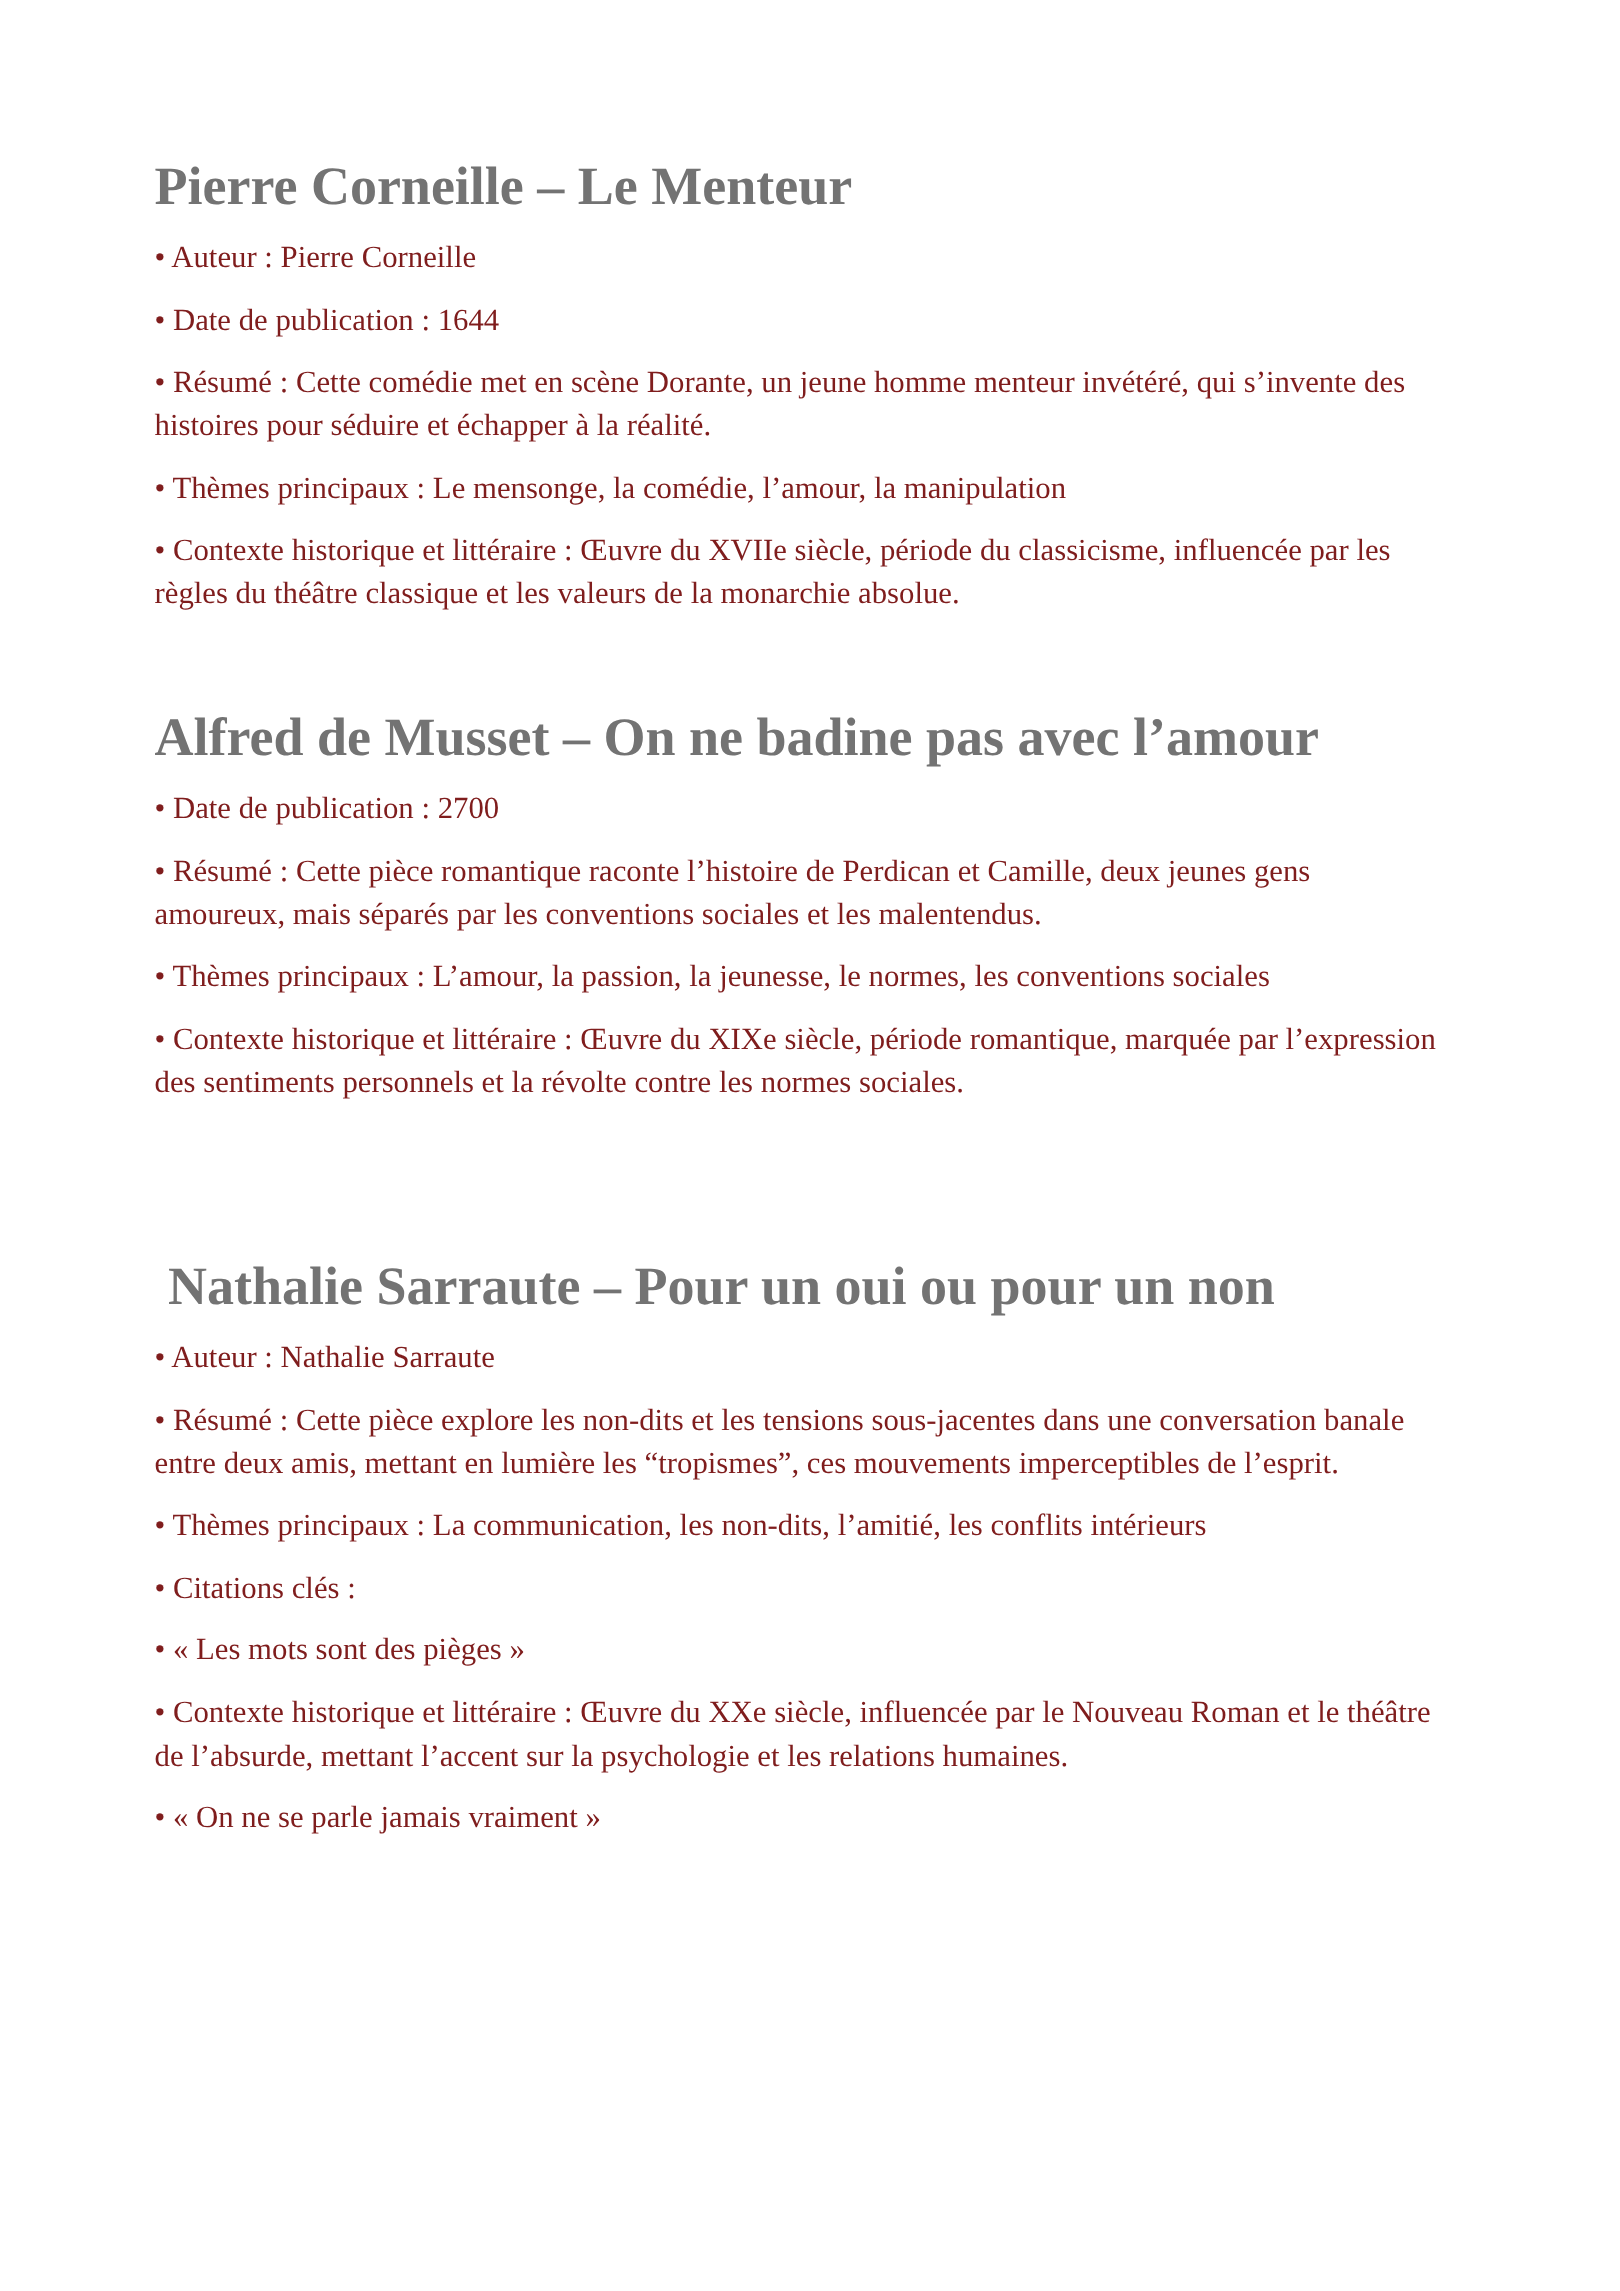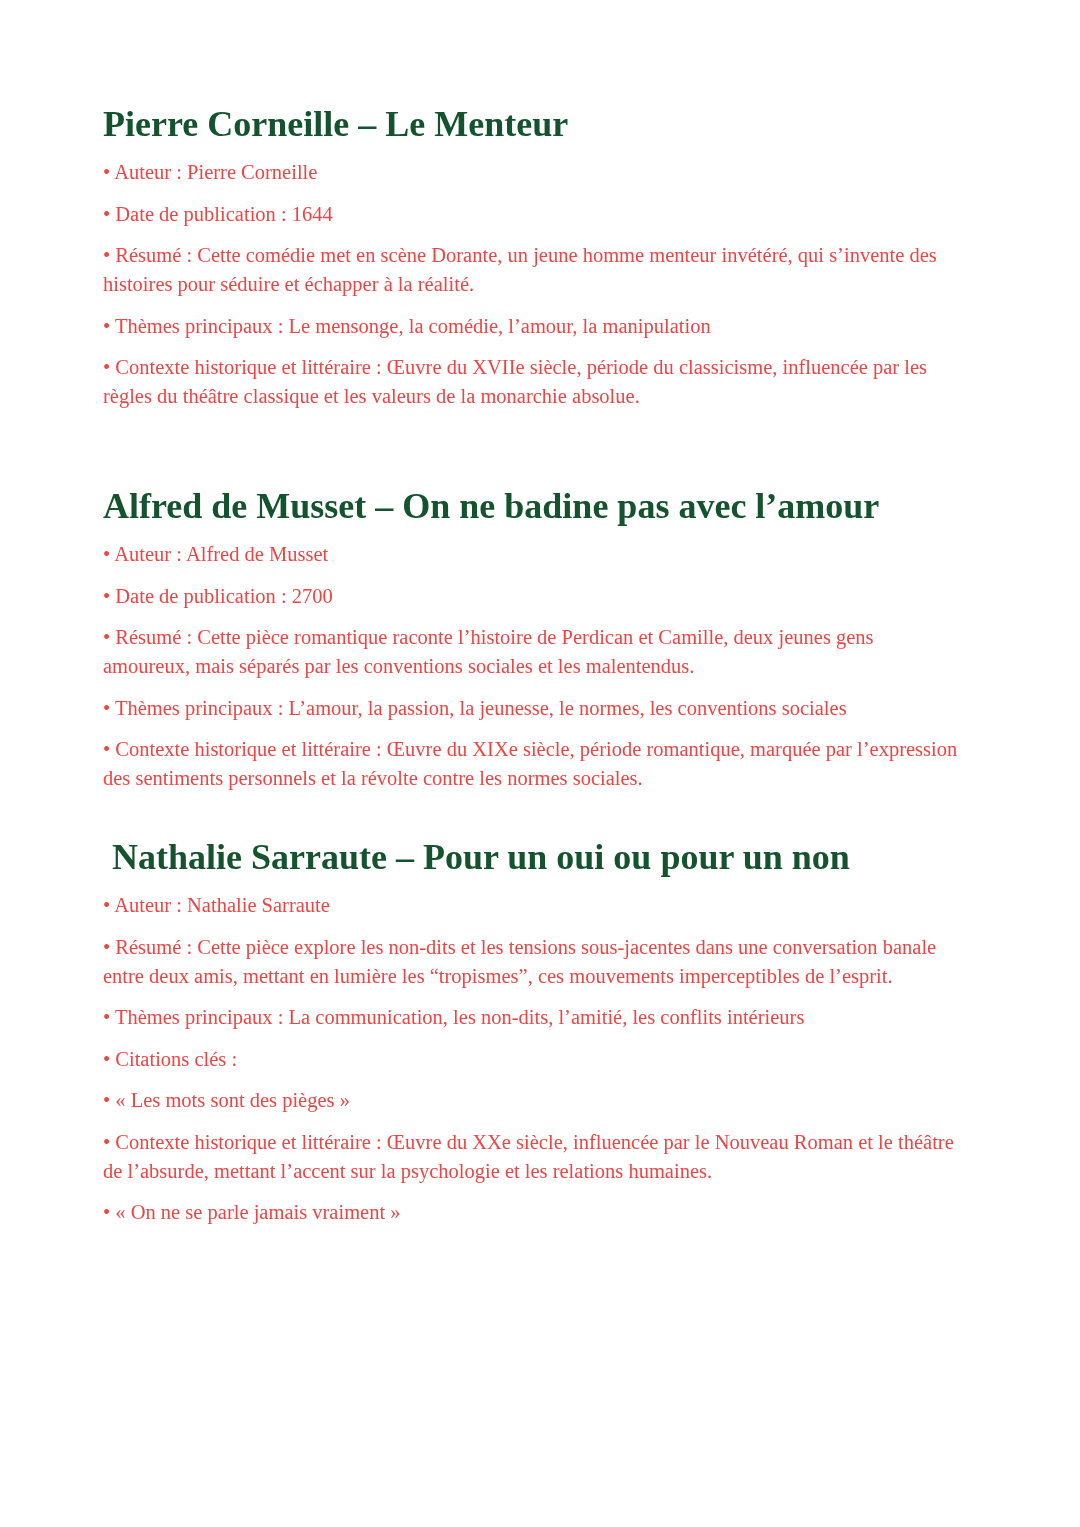--- a/index.html
+++ b/index.html
@@ -25,57 +25,56 @@
       position: absolute;
       left: 0;
       width: 860px;
     }
     .heading {
       margin: 0;
       font-family: "Liberation Serif", serif;
       font-weight: bold;
       font-size: 36px;
       line-height: 44px;
-      color: #14532d;
+      color: #737373;
       white-space: pre;
     }
     .items {
       list-style: none;
       margin: 0;
       padding: 0;
     }
     .item {
       font-size: 20.5px;
       line-height: 29px;
       margin: 0 0 12.5px 0;
-      color: #ef4444;
+      color: #7f1d1d;
     }
     .item .label { }
     .item .value { }
   </style>
 </head>
 <body>
 
 <div class="page">
 
   <section class="section" style="top:102px;">
     <h2 class="heading">Pierre Corneille – Le Menteur</h2>
     <ul class="items" style="margin-top:12px;">
       <li class="item"><span class="label">• Auteur : </span><span class="value">Pierre Corneille</span></li>
       <li class="item"><span class="label">• Date de publication : </span><span class="value">1644</span></li>
       <li class="item"><span class="label">• Résumé : </span><span class="value">Cette comédie met en scène Dorante, un jeune homme menteur invétéré, qui s’invente des histoires pour séduire et échapper à la réalité.</span></li>
       <li class="item"><span class="label">• Thèmes principaux : </span><span class="value">Le mensonge, la comédie, l’amour, la manipulation</span></li>
       <li class="item"><span class="label">• Contexte historique et littéraire : </span><span class="value">Œuvre du XVIIe siècle, période du classicisme, influencée par les règles du théâtre classique et les valeurs de la monarchie absolue.</span></li>
     </ul>
   </section>
 
-  <section class="section" style="top:484px;">
+  <section class="section" style="top:469px;">
     <h2 class="heading">Alfred de Musset – On ne badine pas avec l’amour</h2>
     <ul class="items" style="margin-top:12px;">
-      <li class="item"><span class="label">• Auteur : </span><span class="value">Alfred de Musset</span></li>
       <li class="item"><span class="label">• Date de publication : </span><span class="value">2700</span></li>
       <li class="item"><span class="label">• Résumé : </span><span class="value">Cette pièce romantique raconte l’histoire de Perdican et Camille, deux jeunes gens amoureux, mais séparés par les conventions sociales et les malentendus.</span></li>
       <li class="item"><span class="label">• Thèmes principaux : </span><span class="value">L’amour, la passion, la jeunesse, le normes, les conventions sociales</span></li>
       <li class="item"><span class="label">• Contexte historique et littéraire : </span><span class="value">Œuvre du XIXe siècle, période romantique, marquée par l’expression des sentiments personnels et la révolte contre les normes sociales.</span></li>
     </ul>
   </section>
 
   <section class="section" style="top:835px;">
     <h2 class="heading"> Nathalie Sarraute – Pour un oui ou pour un non</h2>
     <ul class="items" style="margin-top:12px;">

